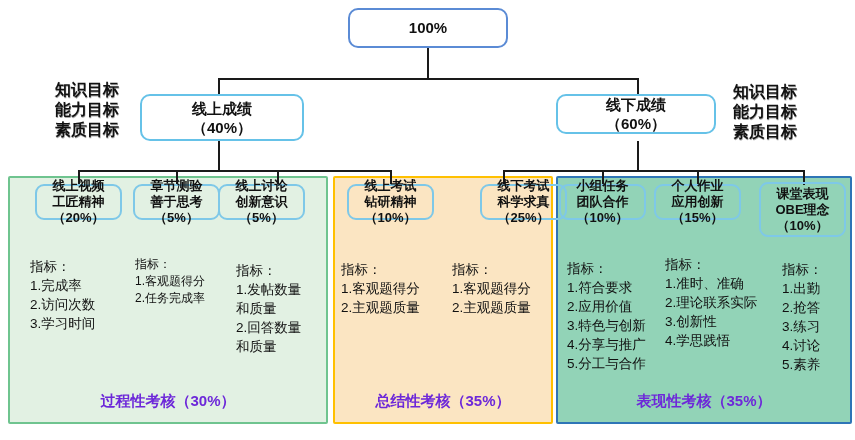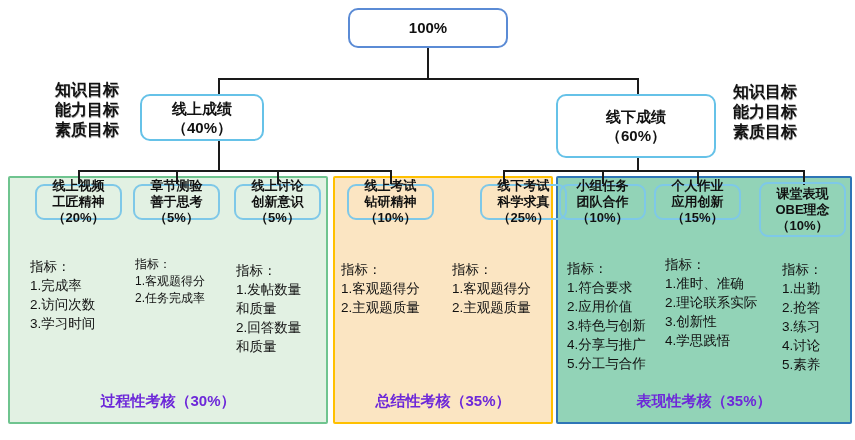--- a/index.html
+++ b/index.html
@@ -25,24 +25,24 @@
   .l12{ left:503px; top:170px; width:301px; }
   .l13{ left:503px; top:170px; height:15px; }
   .l14{ left:602px; top:170px; height:15px; }
   .l15{ left:697px; top:170px; height:15px; }
   .l16{ left:803px; top:170px; height:15px; }
 
   
   .node { position:absolute; display:flex; flex-direction:column; align-items:center; justify-content:center; text-align:center; font-weight:bold; z-index:10; }
   .root { left:348px; top:8px; width:160px; height:40px; background:#fff; border:2px solid #5b8bd5; border-radius:10px; font-size:15px; line-height:18px; }
   .l2box { background:transparent; border:2px solid #66c2e8; border-radius:10px; font-size:15px; line-height:19px; background:#fff; }
-  .l2-online  { left:140px; top:94px; width:124px; height:47px; }
-  .l2-offline { left:556px; top:94px; width:160px; height:64px; }
+  .l2-online  { left:140px; top:94px; width:164px; height:47px; }
+  .l2-offline { left:556px; top:94px; width:160px; height:40px; }
   .child { width:87px; height:36px; top:184px; border:2px solid #7ec8e8; border-radius:9px; font-size:13px; line-height:16px; }
-  .c1 { left:35px; }  .c2 { left:133px; } .c3 { left:234px;text-align:right; }
+  .c1 { left:35px; }  .c2 { left:133px; } .c3 { left:218px;text-align:right; }
   .c4 { left:347px; } .c5 { left:480px; }
   .c6 { left:559px; } .c7 { left:654px; } .c8 { left:759px; top:182px; height:55px; }
 
   
   .panel { position:absolute; top:176px; height:248px; z-index:1; border-radius:2px; }
   .panel-green  { left:8px;   width:320px; background:#e2f1e3; border:2px solid #6fc48f; }
   .panel-orange { left:333px; width:220px; background:#fbe5c2; border:2px solid #ffc000; }
   .panel-teal   { left:556px; width:296px; background:#92d3b7; border:2.5px solid #2e75b6; }
   .panel-footer { position:absolute; bottom:11px; left:0; width:100%; text-align:center; font-weight:bold; font-size:15px; color:#6d28d9; }
 

